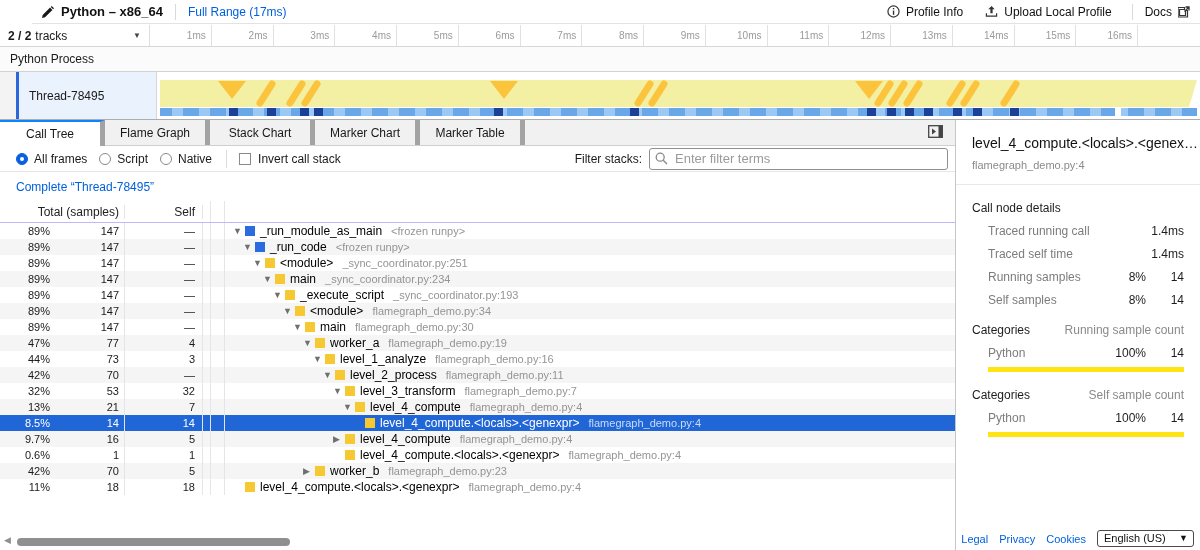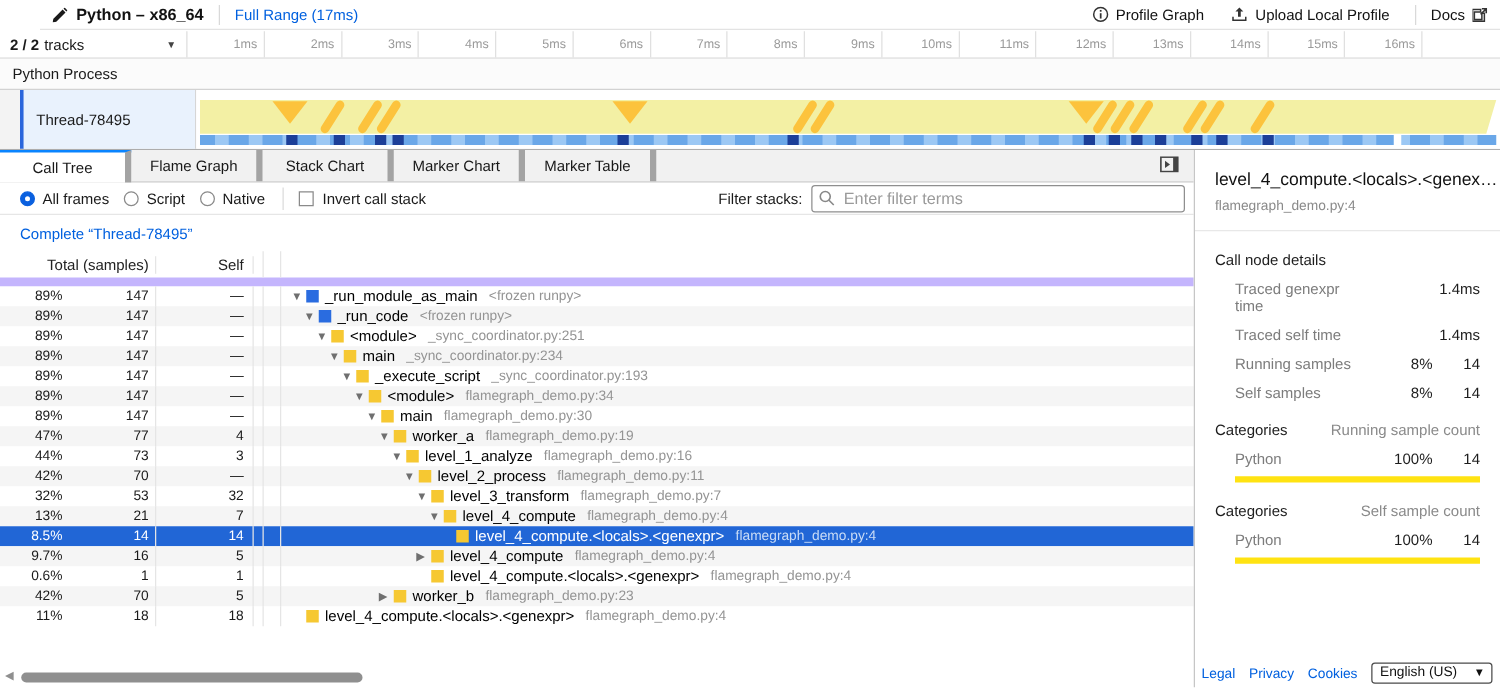--- a/index.html
+++ b/index.html
@@ -63,21 +63,21 @@
   .filtergrp{margin-left:auto;display:flex;align-items:center;padding-right:7px;}
   .filtergrp label{margin-right:7px;}
   .searchwrap{position:relative;border-radius:10px;}
   .searchwrap svg{position:absolute;left:6px;top:4px;}
   .searchwrap input{width:266px;height:20px;border:1px solid #8f8f8f;border-radius:3px;
                     font-size:13px;padding:0 6px 0 25px;font-family:inherit;color:#333;box-sizing:content-box;}
   .searchwrap input::placeholder{color:#9a9a9a;}
 
   
   .rootlink{padding:8px 0 7px 16px;font-size:12px;color:var(--link);display:block;text-align:left;}
-  .cthead{height:21px;display:flex;border-bottom:7px solid #c4b5fd;font-size:12px;align-items:center;color:#222;}
+  .cthead{height:21px;display:flex;border-bottom:1px solid #c4b5fd;font-size:12px;align-items:center;color:#222;}
   .c1{width:125px;box-sizing:border-box;border-right:1px solid #e5e5e5;display:flex;}
   .c2{width:78px;box-sizing:border-box;border-right:1px solid #e5e5e5;text-align:right;padding-right:7px;}
   .c3{width:8px;box-sizing:border-box;border-right:1px solid #e5e5e5;height:100%;}
   .c4{width:14px;box-sizing:border-box;border-right:1px solid #e5e5e5;height:100%;}
   .chead-total{flex:1;text-align:right;padding-right:5px;}
   .ctrows{font-size:12px;}
   .ctrow{display:flex;height:16px;line-height:16px;align-items:center;}
   .ctrow.alt{background:#f5f5f5;}
   .ctrow.sel{background:var(--sel);color:#fff;}
   .cpct{width:50px;text-align:right;font-size:11px;}
@@ -127,21 +127,21 @@
   </button>
   <span class="vsep"></span>
   <a class="hlink">Full Range (17ms)</a>
   <span class="hspacer"></span>
   <button class="hbtn">
     <svg width="13" height="13" viewBox="0 0 14 14">
       <circle cx="7" cy="7" r="6" fill="none" stroke="#333" stroke-width="1.3"></circle>
       <rect x="6.3" y="3.2" width="1.5" height="1.5" fill="#333"></rect>
       <rect x="6.3" y="6" width="1.5" height="4.6" fill="#333"></rect>
     </svg>
-    <span>Profile Graph</span>
+    <span>Profile Info</span>
   </button>
   <button class="hbtn">
     <svg width="13" height="13" viewBox="0 0 14 14">
       <path d="M7 1 l3.4 3.6 h-2.2 v4.4 h-2.4 v-4.4 h-2.2z" fill="#333"></path>
       <path d="M1.5 9 v3 h11 v-3" fill="none" stroke="#333" stroke-width="1.3"></path>
     </svg>
     <span>Upload Local Profile</span>
   </button>
   <span class="vsep" style="margin-left:20px;"></span>
   <button class="hbtn" style="margin-left:0;justify-content:space-between;">
@@ -592,21 +592,21 @@
     <div class="sb-head">
       <div class="sb-title">level_4_compute.&lt;locals&gt;.&lt;genexpr&gt;</div>
       <div class="sb-file">flamegraph_demo.py:4</div>
     </div>
     <div class="sb-sec">
       <div class="sb-sec-h">
           <span>Call node details</span>
         </div>
       <div id="sbdetails">
           <div class="sb-row">
-            <span class="sb-lbl">Traced genexpr time</span>
+            <span class="sb-lbl">Traced running call</span>
             <span class="sb-pct"></span>
             <span class="sb-val">1.4ms</span>
           </div>
           <div class="sb-row">
             <span class="sb-lbl">Traced self time</span>
             <span class="sb-pct"></span>
             <span class="sb-val">1.4ms</span>
           </div>
           <div class="sb-row">
             <span class="sb-lbl">Running samples</span>

